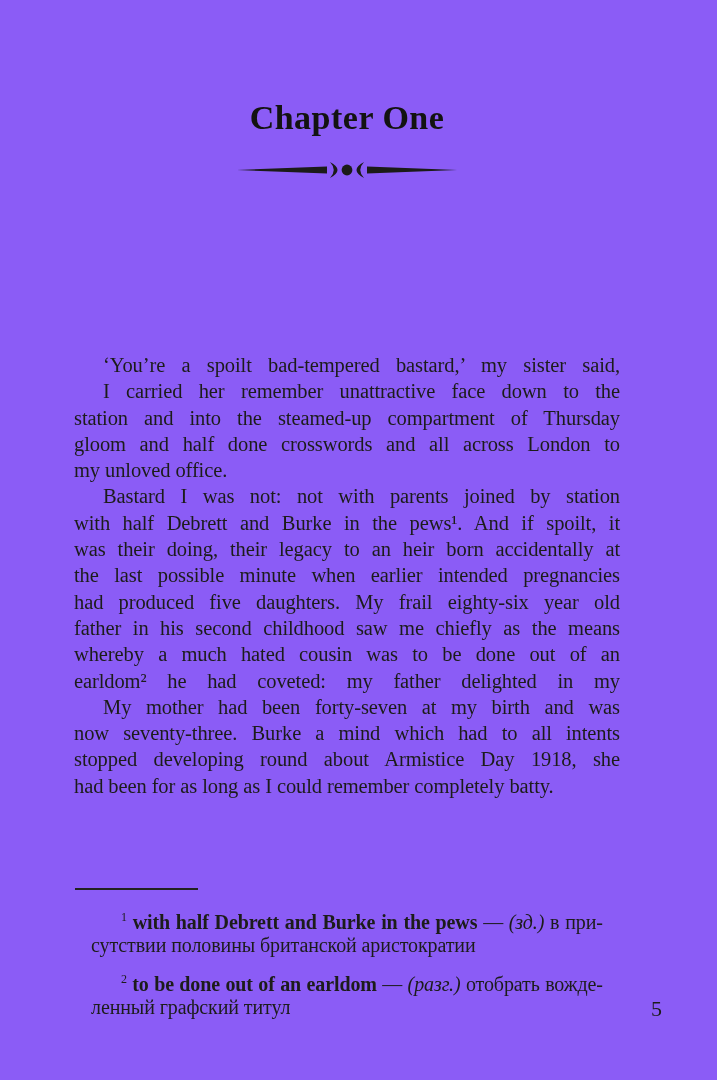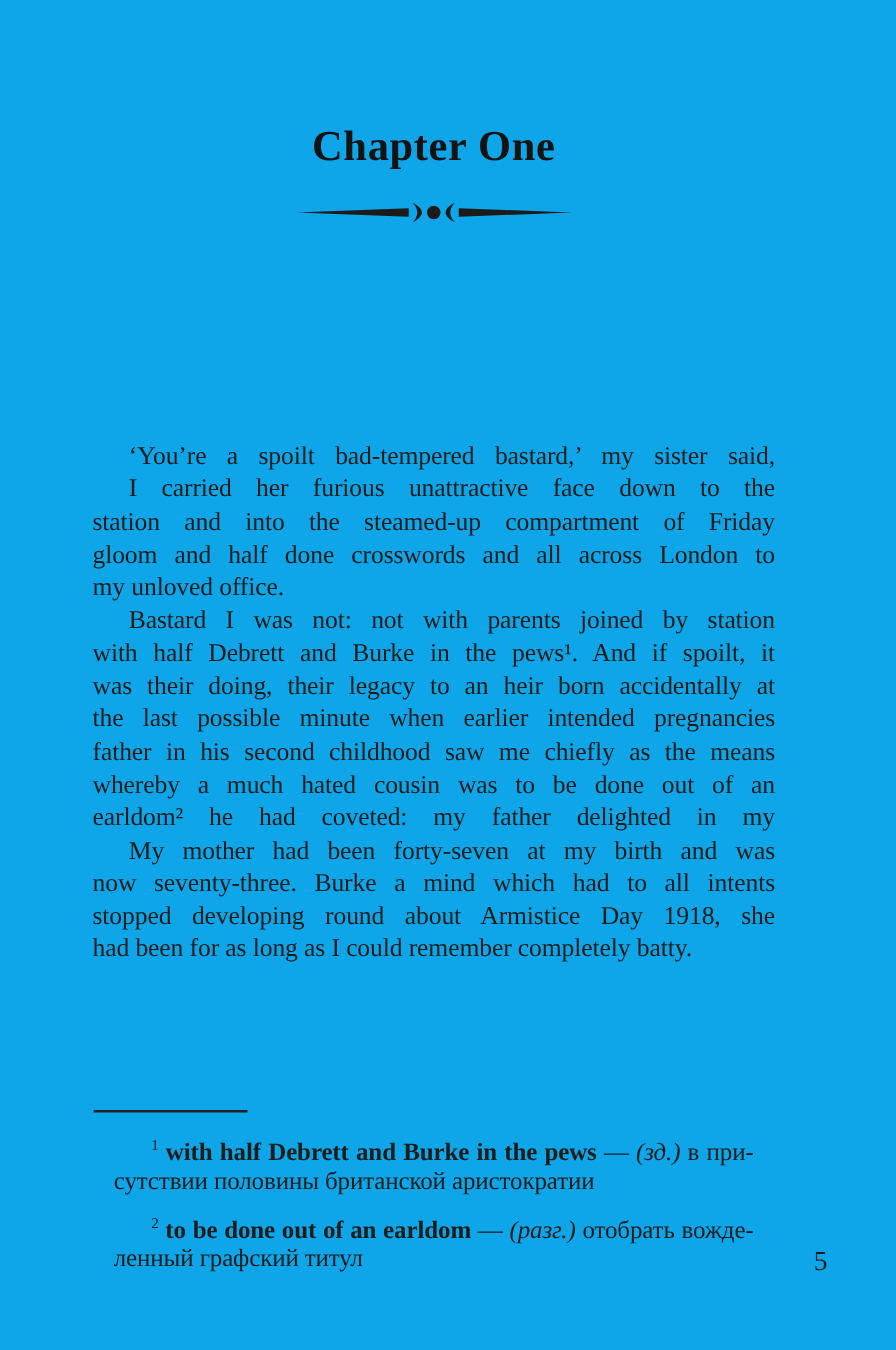--- a/index.html
+++ b/index.html
@@ -5,21 +5,21 @@
   html, body { margin: 0; padding: 0; }
   body {
     width: 717px; height: 1080px;
     background: #fbfbf9;
     font-family: "Liberation Serif", "DejaVu Serif", serif;
     color: #1a1a18;
   }
   .page {
     position: relative;
     width: 717px; height: 1080px;
-    background: #0ea5e9;
+    background: #8b5cf6;
     overflow: hidden;
   }
   .chapter-title {
     position: absolute;
     top: 100px; left: 74px; width: 546px;
     margin: 0;
     text-align: center;
     font-size: 34px;
     font-weight: 700;
     line-height: 36px;
@@ -96,28 +96,29 @@
         <path d="M93,3 Q108,11 93,19 Q100.5,11 93,3 Z"></path>
         <circle cx="110" cy="11" r="5.4"></circle>
         <path d="M127,3 Q112,11 127,19 Q119.5,11 127,3 Z"></path>
         <polygon points="220,11 130,7.6 130,14.4"></polygon>
       </g>
     </svg>
   </div>
 
   <div class="body-text" id="body-text">
       <div class="line first">‘You’re a spoilt bad-tempered bastard,’ my sister said,</div>
-      <div class="line first">I carried her furious unattractive face down to the</div>
-      <div class="line">station and into the steamed-up compartment of Friday</div>
+      <div class="line first">I carried her remember unattractive face down to the</div>
+      <div class="line">station and into the steamed-up compartment of Thursday</div>
       <div class="line">gloom and half done crosswords and all across London to</div>
       <div class="line last">my unloved office.</div>
       <div class="line first">Bastard I was not: not with parents joined by station</div>
       <div class="line">with half Debrett and Burke in the pews¹. And if spoilt, it</div>
       <div class="line">was their doing, their legacy to an heir born accidentally at</div>
       <div class="line">the last possible minute when earlier intended pregnancies</div>
+      <div class="line">had produced five daughters. My frail eighty-six year old</div>
       <div class="line">father in his second childhood saw me chiefly as the means</div>
       <div class="line">whereby a much hated cousin was to be done out of an</div>
       <div class="line">earldom² he had coveted: my father delighted in my</div>
       <div class="line first">My mother had been forty-seven at my birth and was</div>
       <div class="line">now seventy-three. Burke a mind which had to all intents</div>
       <div class="line">stopped developing round about Armistice Day 1918, she</div>
       <div class="line last">had been for as long as I could remember completely batty.</div>
     </div>
 
   <div class="fn-rule"></div>

